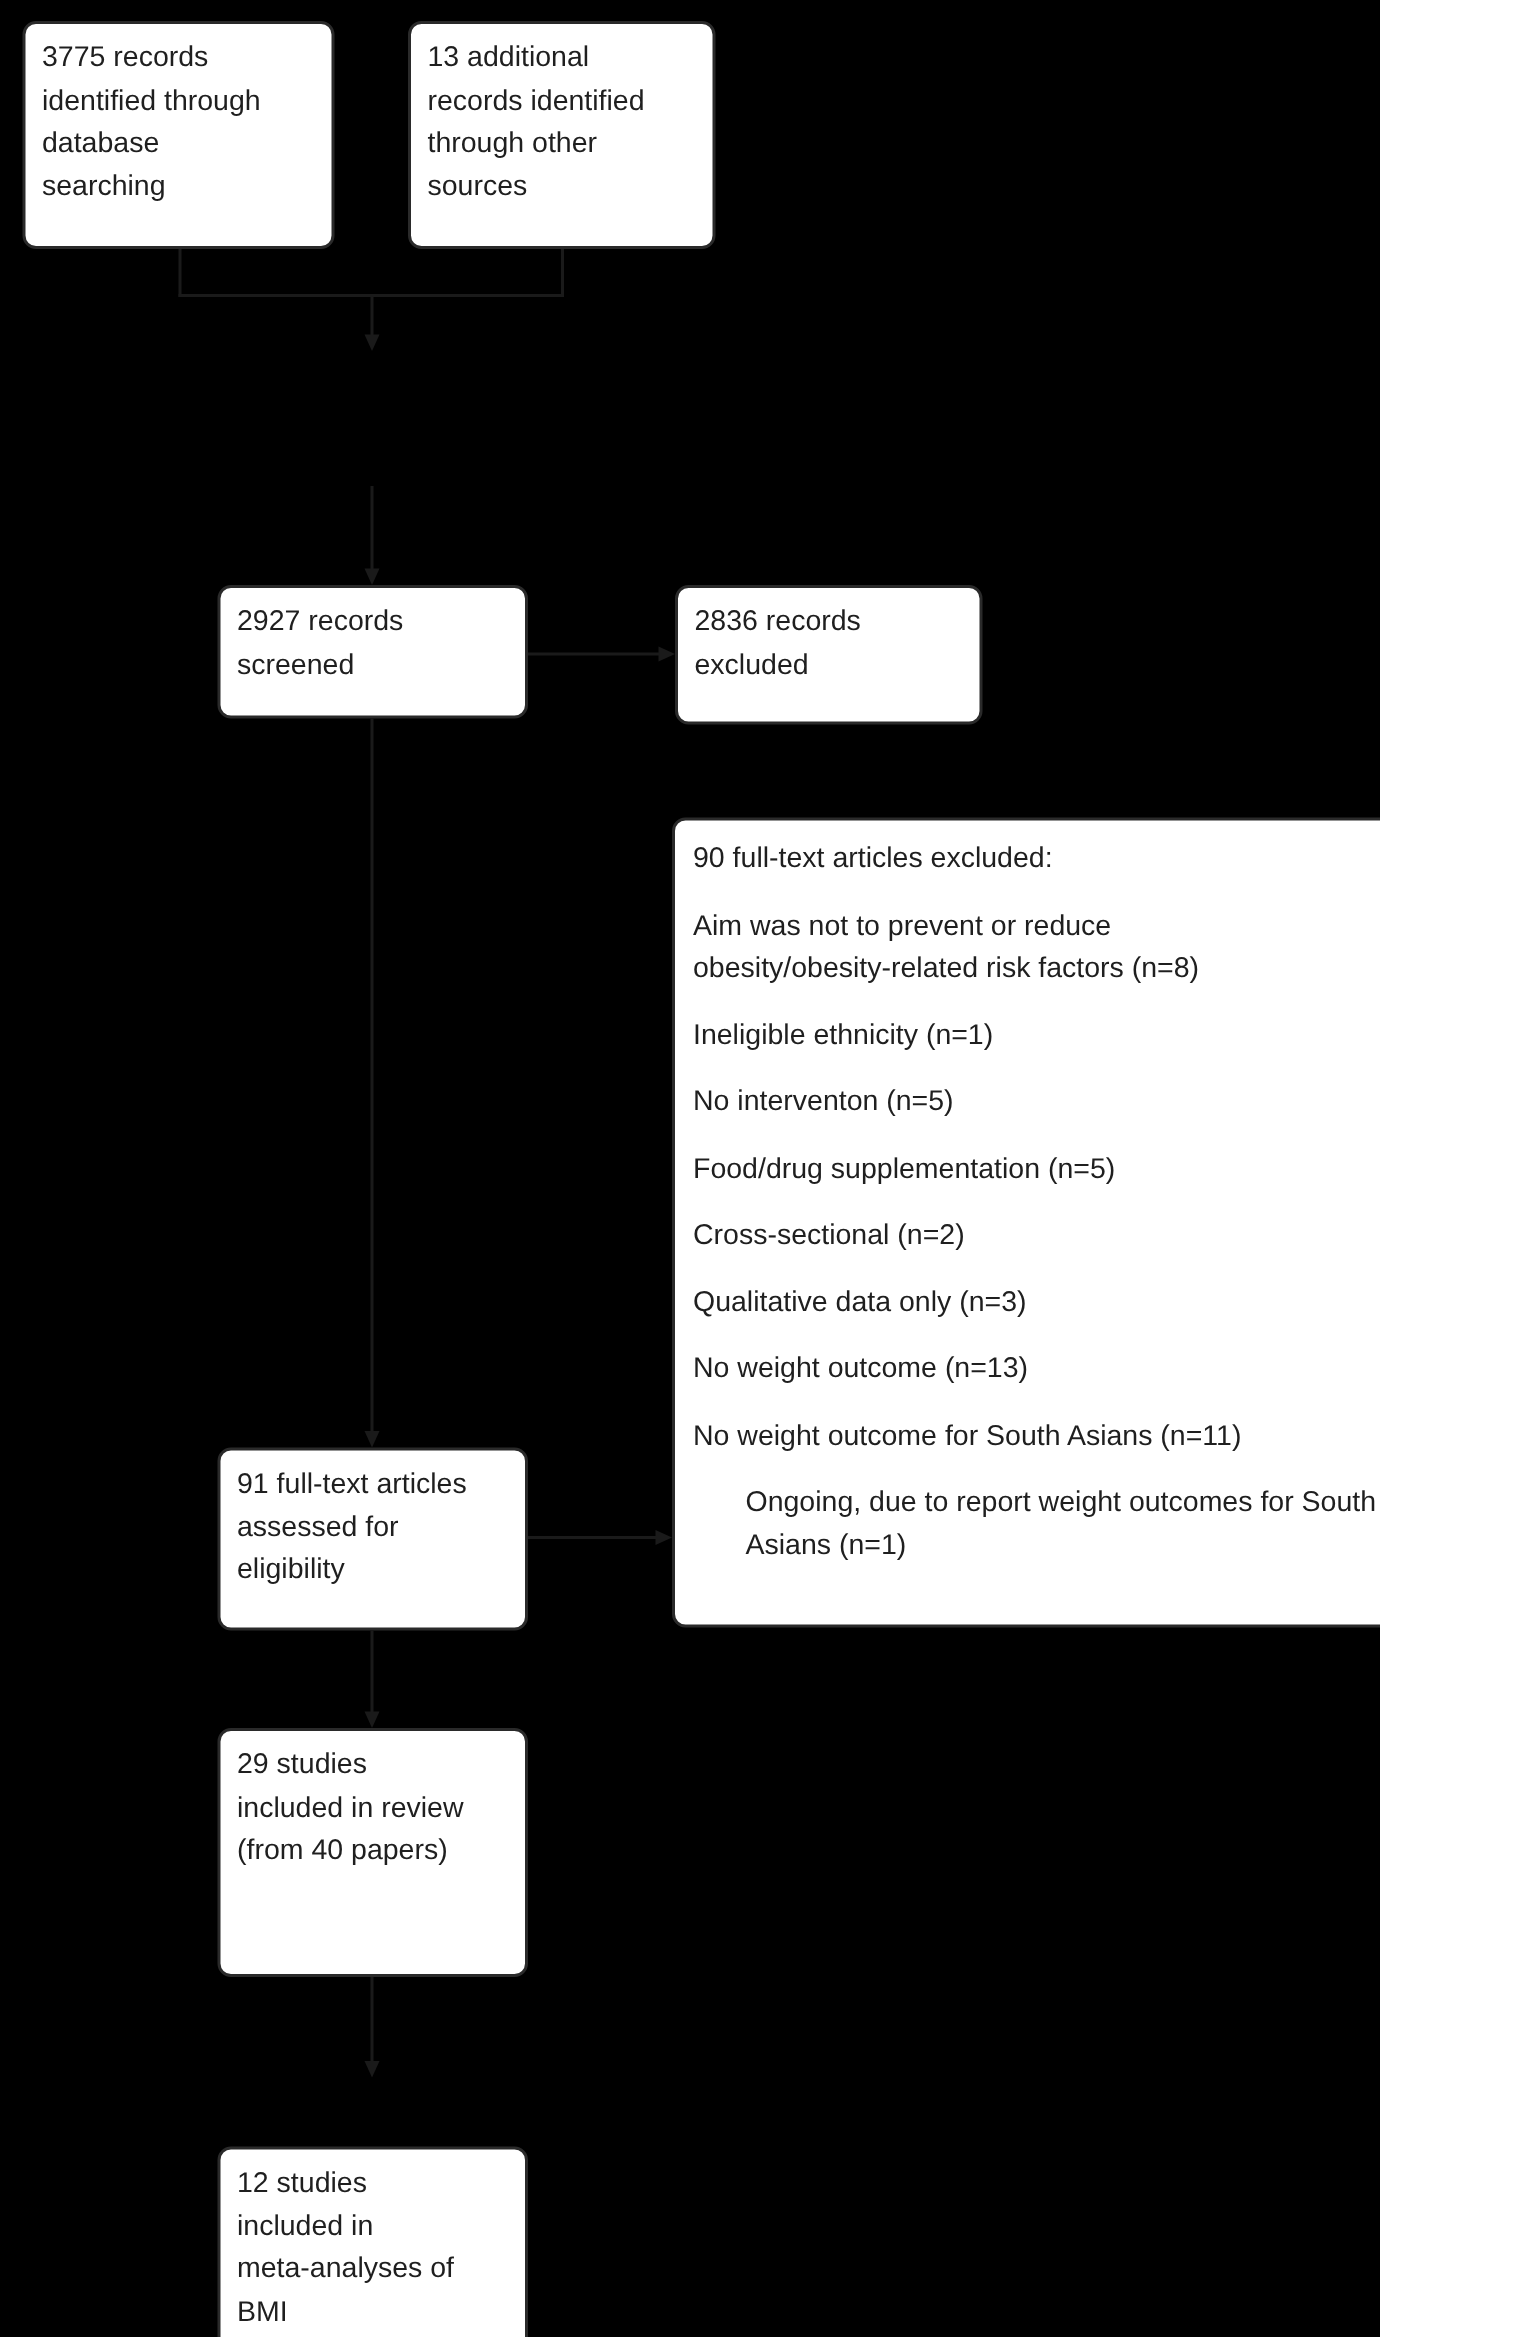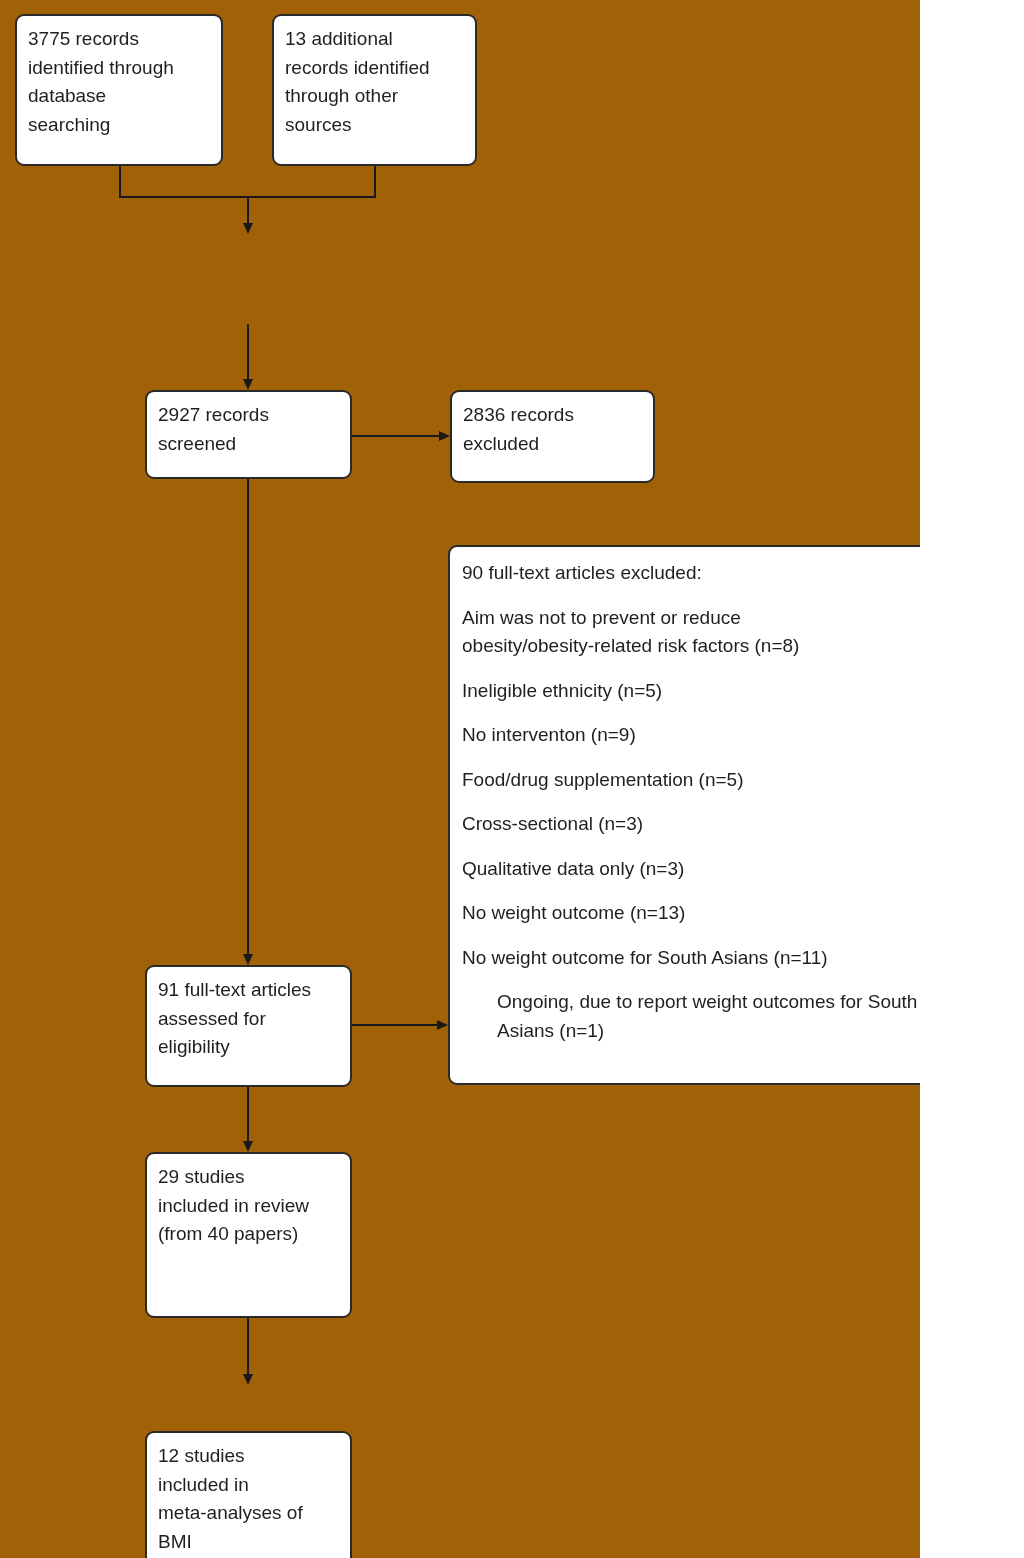--- a/index.html
+++ b/index.html
@@ -5,21 +5,21 @@
   * { margin: 0; padding: 0; box-sizing: border-box; }
   html, body { background: #ffffff; }
   body {
     font-family: "Liberation Sans", "DejaVu Sans", sans-serif;
     color: #1f1f1f;
   }
   .canvas {
     position: relative;
     width: 920px;
     height: 1558px;
-    background: #a16207;
+    background: #000000;
     overflow: hidden;
     padding-left: 45px;
   }
   .node {
     position: absolute;
     background: #ffffff;
     border: 2px solid #2a2a2a;
     border-radius: 9px;
     font-size: 19px;
     line-height: 1.5;
@@ -90,24 +90,24 @@
 excluded</div>
   </div>
 
   <div class="line" style="left:247px; top:479px; width:2px; height:478px;"></div>
   <div class="arrow down" style="left:243px; top:954px;"></div>
 
   <div class="node excl" style="left:448px; top:545px; width:561px; height:540px; padding:12px 12px;">
     <p>90 full-text articles excluded:</p>
     <p>Aim was not to prevent or reduce
 obesity/obesity-related risk factors (n=8)</p>
-    <p>Ineligible ethnicity (n=5)</p>
-    <p>No interventon (n=9)</p>
+    <p>Ineligible ethnicity (n=1)</p>
+    <p>No interventon (n=5)</p>
     <p>Food/drug supplementation (n=5)</p>
-    <p>Cross-sectional (n=3)</p>
+    <p>Cross-sectional (n=2)</p>
     <p>Qualitative data only (n=3)</p>
     <p>No weight outcome (n=13)</p>
     <p>No weight outcome for South Asians (n=11)</p>
     <p>Ongoing, due to report weight outcomes for South
 Asians (n=1)</p>
   </div>
 
   <div class="node" style="left:145px; top:965px; width:207px; height:122px;">
     <div class="txt">91 full-text articles
 assessed for

